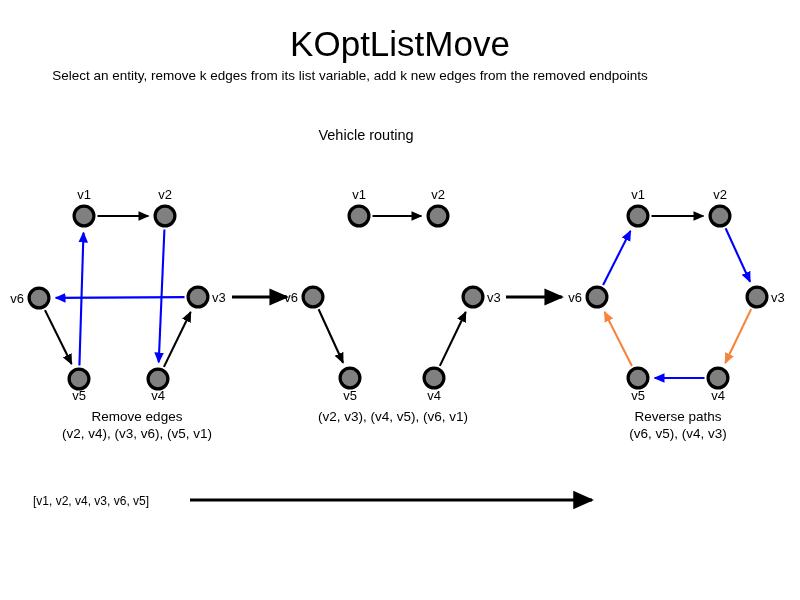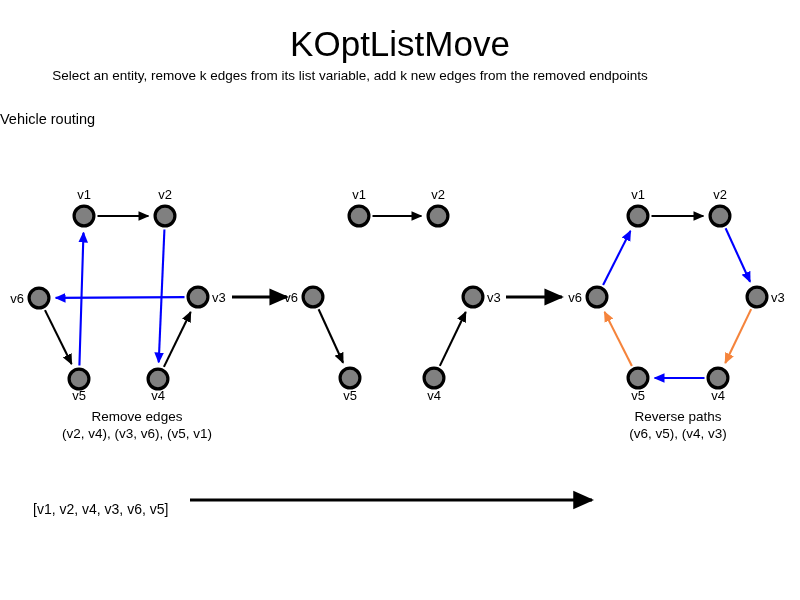--- a/index.html
+++ b/index.html
@@ -39,23 +39,23 @@
     left: 0;
     top: 68px;
     width: 700px;
     text-align: center;
     font-size: 13.5px;
     line-height: 16px;
   }
   .problem {
     position: absolute;
     left: 0;
-    top: 110px;
+    top: 126px;
     width: 732px;
-    text-align: left;
+    text-align: center;
     font-size: 14.5px;
     line-height: 18px;
   }
   .caption {
     position: absolute;
     text-align: center;
     font-size: 13.5px;
     line-height: 17px;
     white-space: nowrap;
   }
@@ -70,24 +70,23 @@
     height: 600px;
     overflow: visible;
   }
   .node-label {
     font-family: "Liberation Sans", sans-serif;
     font-size: 13px;
     fill: #000000;
   }
   .listtext {
     position: absolute;
-    font-size: 14px;
+    font-size: 12px;
     line-height: 18px;
     white-space: nowrap;
-    margin-top: 8px;
   }
 </style>
 </head>
 <body>
 
 <div id="stage">
 
   <div class="title">KOptListMove</div>
   <div class="subtitle">Select an entity, remove k edges from its list variable, add k new edges from the removed endpoints</div>
   <div class="problem">Vehicle routing</div>
@@ -206,20 +205,21 @@
         <line x1="190" y1="500" x2="592" y2="500" stroke="#000000" stroke-width="3.2" marker-end="url(#arrow-big)"></line>
       </g>
   </svg>
 
   <div id="captions-layer">
       <div class="caption" style="left: -13px; top: 408px; width: 300px;">
         <span class="cap-line1">Remove edges</span>
         <span class="cap-line2">(v2, v4), (v3, v6), (v5, v1)</span>
       </div>
       <div class="caption" style="left: 243px; top: 408px; width: 300px;">
+        <span class="cap-line2">(v2, v3), (v4, v5), (v6, v1)</span>
       </div>
       <div class="caption" style="left: 528px; top: 408px; width: 300px;">
         <span class="cap-line1">Reverse paths</span>
         <span class="cap-line2">(v6, v5), (v4, v3)</span>
       </div>
     </div>
 
   <div class="listtext" id="list-before" style="left: 33px; top: 492px;">[v1, v2, v4, v3, v6, v5]</div>
 
 </div>

